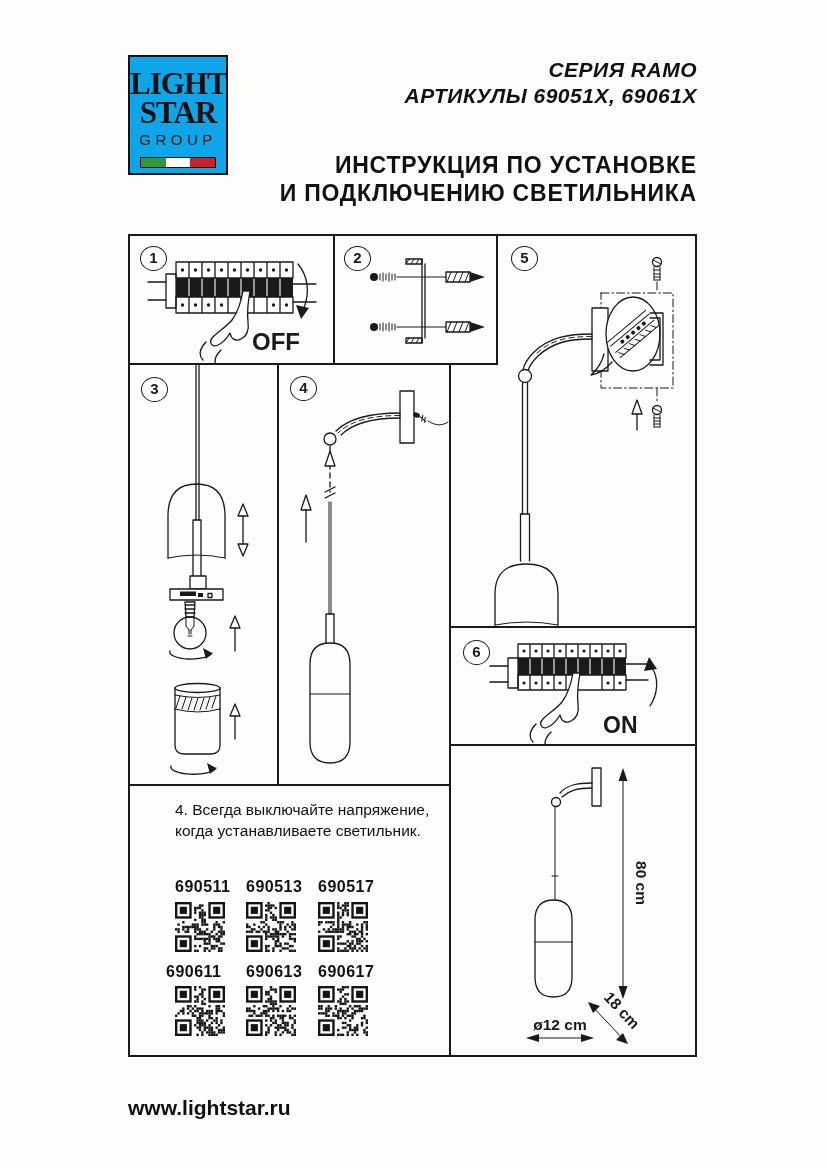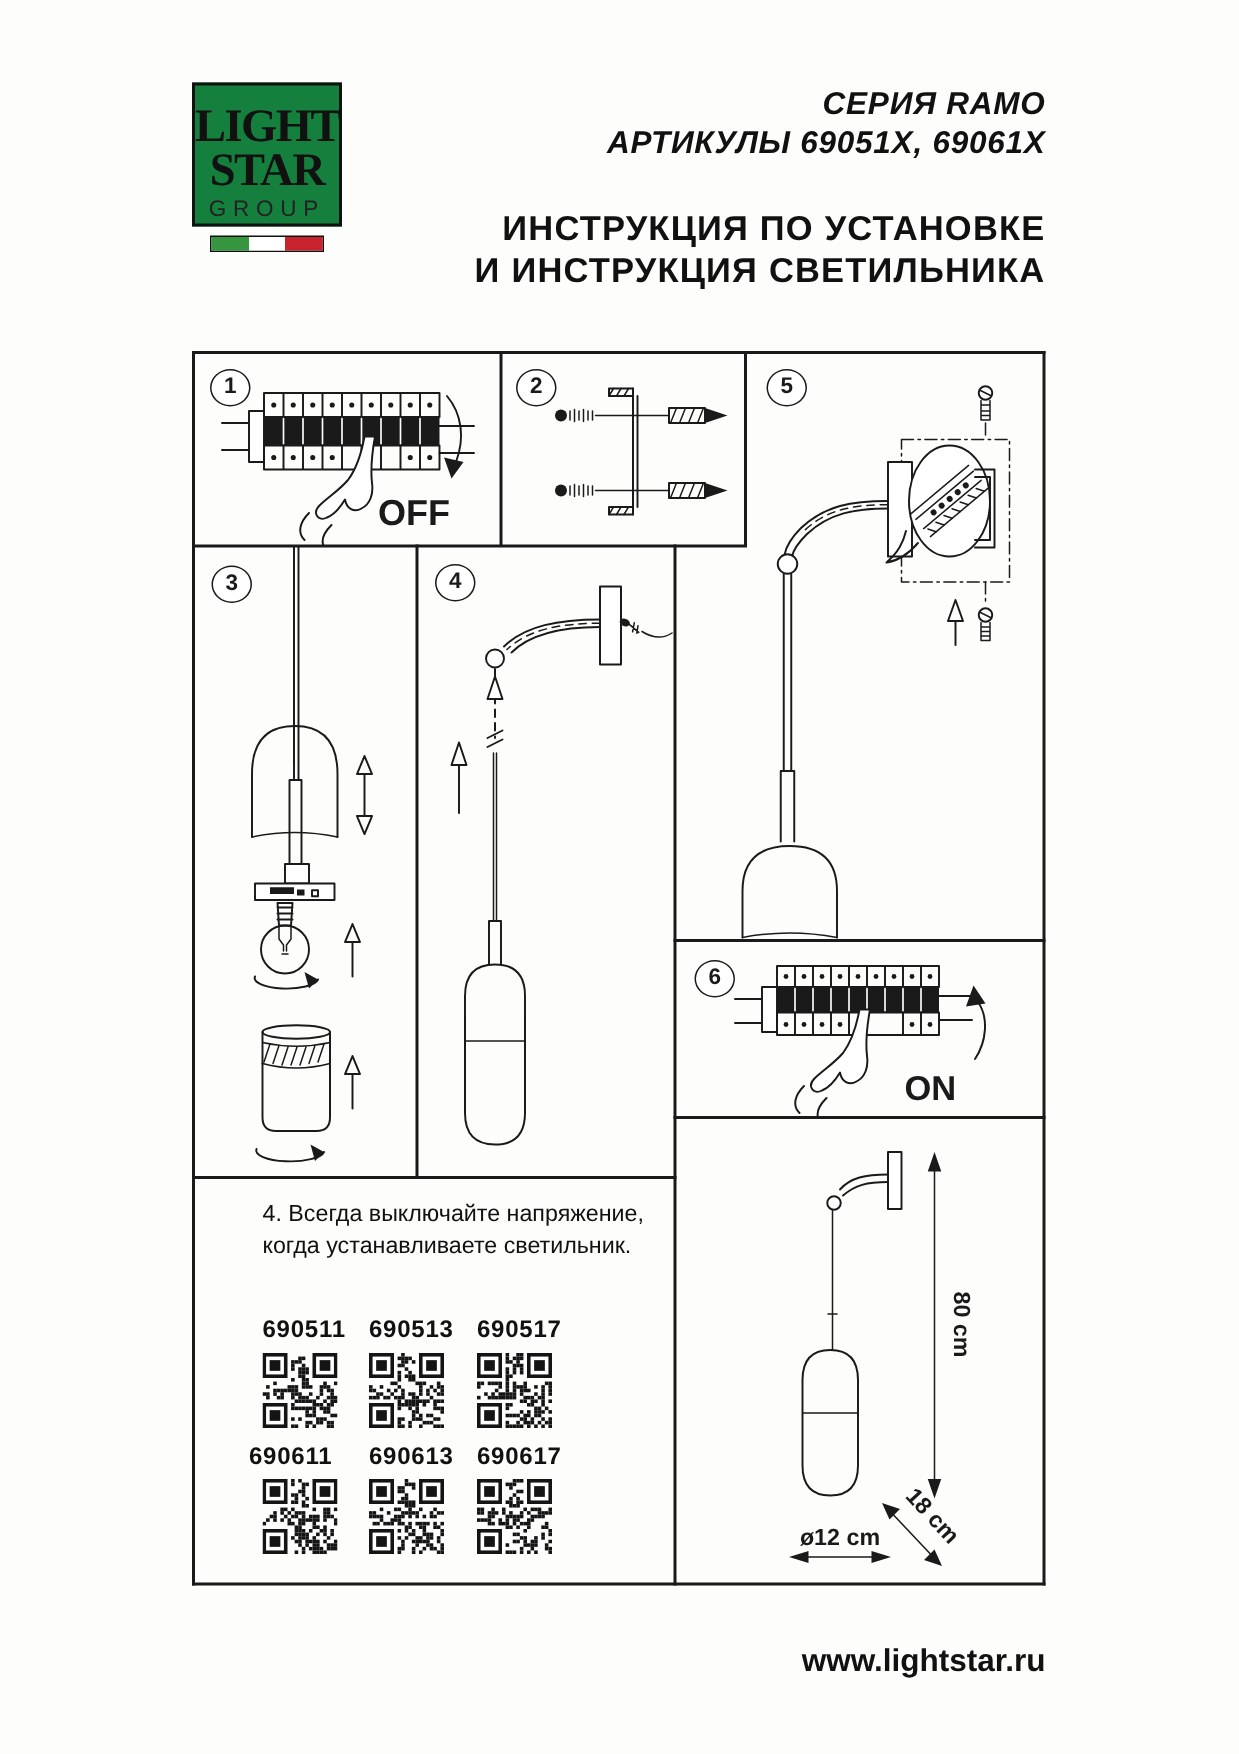--- a/index.html
+++ b/index.html
@@ -3,33 +3,33 @@
 <meta charset="utf-8">
 <style>
   html,body{margin:0;padding:0;}
   body{
     width:826px;height:1169px;background:#fdfdfc;position:relative;
     font-family:"Liberation Sans",sans-serif;color:#1a1a1a;overflow:hidden;
   }
   .abs{position:absolute;}
   
   #logo-box{
-    left:128px;top:55px;width:100px;height:96px;border:2px solid #111;
-    box-sizing:border-box;text-align:center;background:#15803d;
+    left:128px;top:55px;width:100px;height:120px;border:2px solid #111;
+    box-sizing:border-box;text-align:center;background:#0ea5e9;
   }
   .logo-big{font-family:"Liberation Serif",serif;font-weight:bold;font-size:31px;
     line-height:29px;letter-spacing:-1px;color:#111;}
   .logo-group{font-size:15px;letter-spacing:4.5px;line-height:20px;color:#222;
     margin-top:3px;padding-left:0;}
   #flag{width:74px;height:9px;margin:7px auto 0;border:1px solid #111;display:flex;box-sizing:content-box;}
   #flag div{flex:1;height:100%;}
   #title-block{right:129px;top:57px;text-align:right;}
   .t-line{font-weight:bold;font-size:21px;line-height:26px;letter-spacing:.5px;color:#111;font-style:italic;}
   .t-instr{font-weight:bold;font-size:23px;line-height:28px;letter-spacing:.8px;color:#111;}
-  .mt{margin-top:29px;}
+  .mt{margin-top:42px;}
   
   .gl{background:#1a1a1a;position:absolute;}
   
   .numc{
     position:absolute;width:27px;height:25px;border:1.4px solid #1a1a1a;border-radius:50%;
     box-sizing:border-box;text-align:center;font-weight:bold;font-size:15px;line-height:22px;
     background:#fff;
   }
   
   .draw{position:absolute;}
@@ -40,21 +40,21 @@
   .draw .thin{stroke-width:1;}
   .draw .dash{stroke-dasharray:5 4;}
   .draw .dashdot{stroke-dasharray:8 3 1.6 3;stroke-width:1;}
   .draw .wline{stroke:#fff;stroke-width:1.1;}
   .draw text{fill:#1a1a1a;stroke:none;font-family:"Liberation Sans",sans-serif;font-weight:bold;}
   
   #notes{left:175px;top:799px;width:272px;font-size:15.5px;line-height:21.4px;color:#111;}
   .art-row{position:absolute;font-weight:bold;font-size:16px;color:#111;letter-spacing:.5px;}
   .qr{position:absolute;width:50px;height:50px;}
   
-  #footer{left:128px;top:1096px;width:569px;text-align:right;font-weight:bold;font-size:21px;color:#111;}
+  #footer{left:128px;top:1096px;width:569px;text-align:left;font-weight:bold;font-size:21px;color:#111;}
 </style>
 </head>
 <body>
 
 <div class="abs" id="logo-box">
   <div style="margin-top:12px">
     <div class="logo-big">LIGHT</div>
     <div class="logo-big">STAR</div>
     <div class="logo-group">GROUP</div>
     <div id="flag">
@@ -62,21 +62,21 @@
       <div style="background:#ffffff"></div>
       <div style="background:#c8232c"></div>
     </div>
   </div>
 </div>
 
 <div class="abs" id="title-block">
   <div class="t-line">СЕРИЯ RAMO</div>
   <div class="t-line">АРТИКУЛЫ 69051X, 69061X</div>
   <div class="t-instr mt">ИНСТРУКЦИЯ ПО УСТАНОВКЕ</div>
-  <div class="t-instr">И ИНСТРУКЦИЯ СВЕТИЛЬНИКА</div>
+  <div class="t-instr">И ПОДКЛЮЧЕНИЮ СВЕТИЛЬНИКА</div>
 </div>
 
 <div class="gl" style="left:128px;top:234px;width:569px;height:2px"></div>
 <div class="gl" style="left:128px;top:1055px;width:569px;height:2px"></div>
 <div class="gl" style="left:128px;top:234px;width:2px;height:823px"></div>
 <div class="gl" style="left:695px;top:234px;width:2px;height:823px"></div>
 <div class="gl" style="left:333px;top:234px;width:2px;height:130px"></div>
 <div class="gl" style="left:496px;top:234px;width:2px;height:130px"></div>
 <div class="gl" style="left:128px;top:363px;width:370px;height:2px"></div>
 <div class="gl" style="left:277px;top:363px;width:2px;height:423px"></div>

